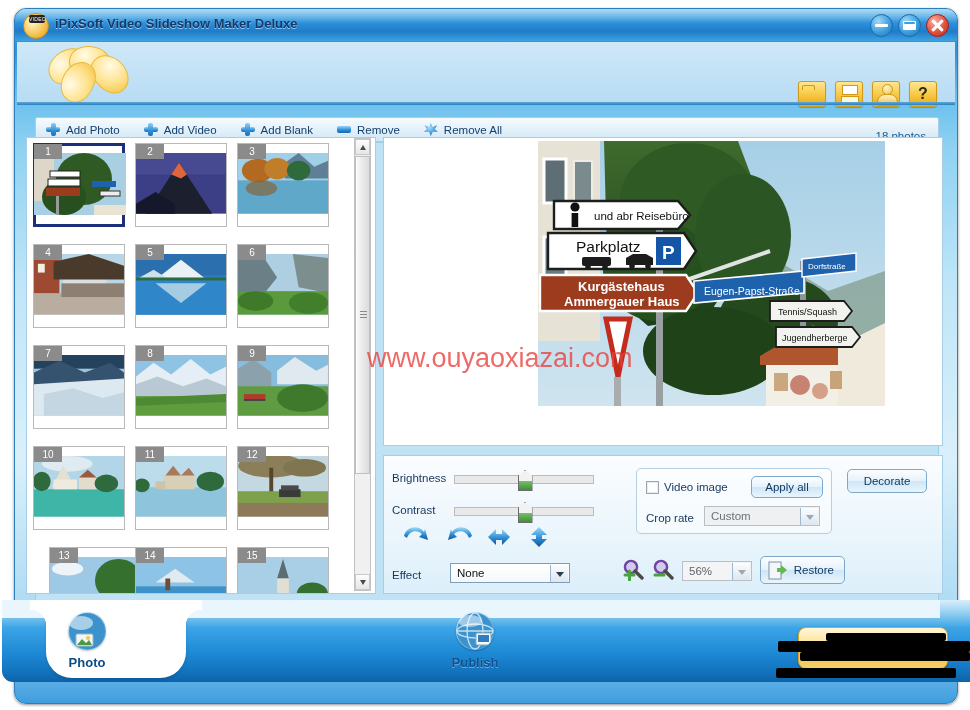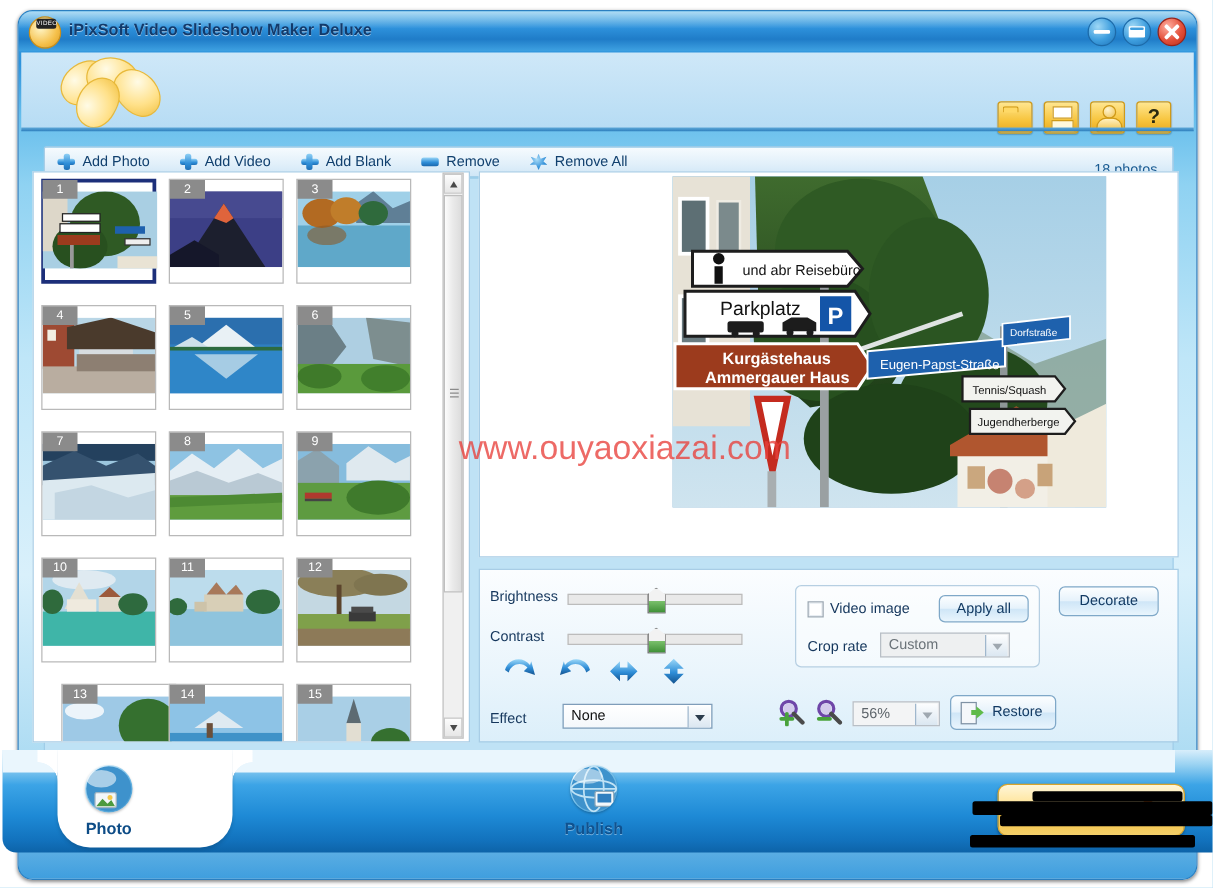--- a/index.html
+++ b/index.html
@@ -657,21 +657,21 @@
       <span class="sel-arrow">
           <span class="tri"></span>
         </span>
     </div>
 
     <div class="crop-box">
       <div class="chk" style="left:9px;top:12px;"></div>
       <div class="lbl" style="left:27px;top:12px;">Video image</div>
       <div class="btn" style="left:114px;top:7px;width:72px;height:22px;line-height:21px;">Apply all</div>
       <div class="lbl" style="left:9px;top:43px;">Crop rate</div>
-      <div class="effect-sel" style="left:67px;top:37px;width:104px;background:#eef0f1;border-color:#b8bfc6;color:#6a7278;">
+      <div class="effect-sel" style="left:67px;top:37px;width:116px;background:#eef0f1;border-color:#b8bfc6;color:#6a7278;">
         <span>Custom</span>
         <span class="sel-arrow dis">
             <span class="tri"></span>
           </span>
       </div>
     </div>
 
     <div class="btn" style="left:463px;top:13px;width:80px;height:24px;line-height:23px;">Decorate</div>
 
     <div class="mag" style="left:238px;top:103px;">

